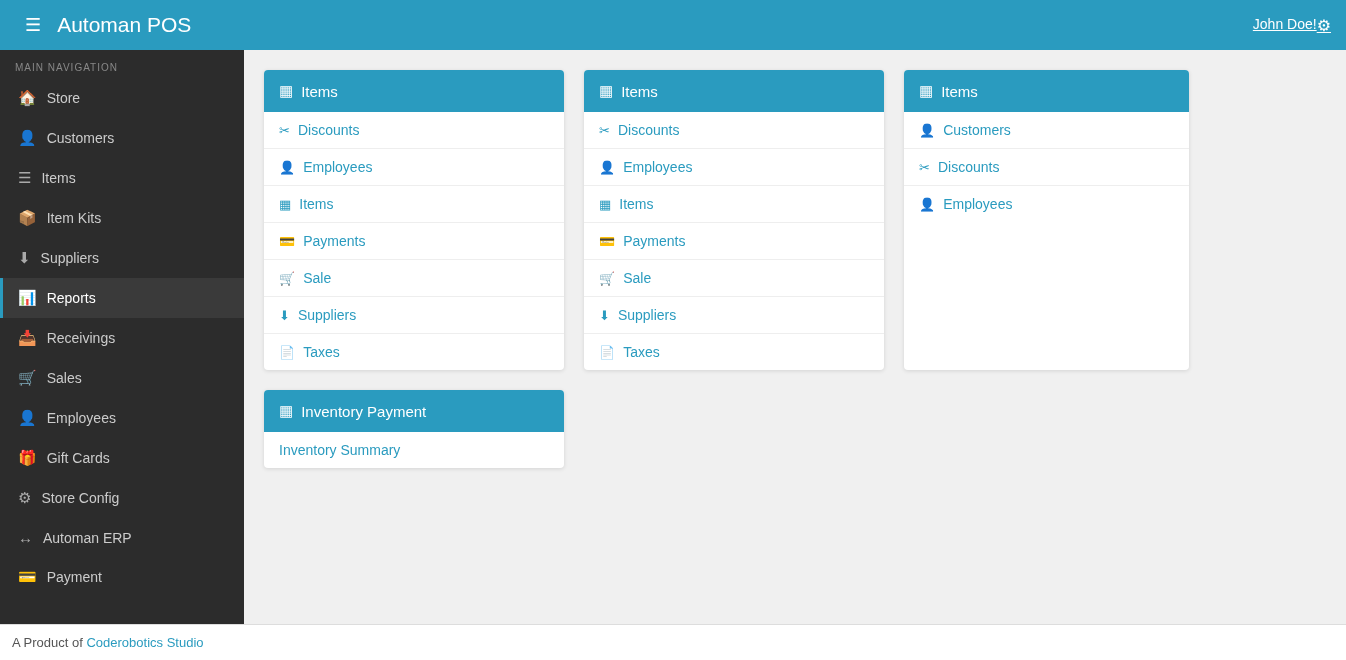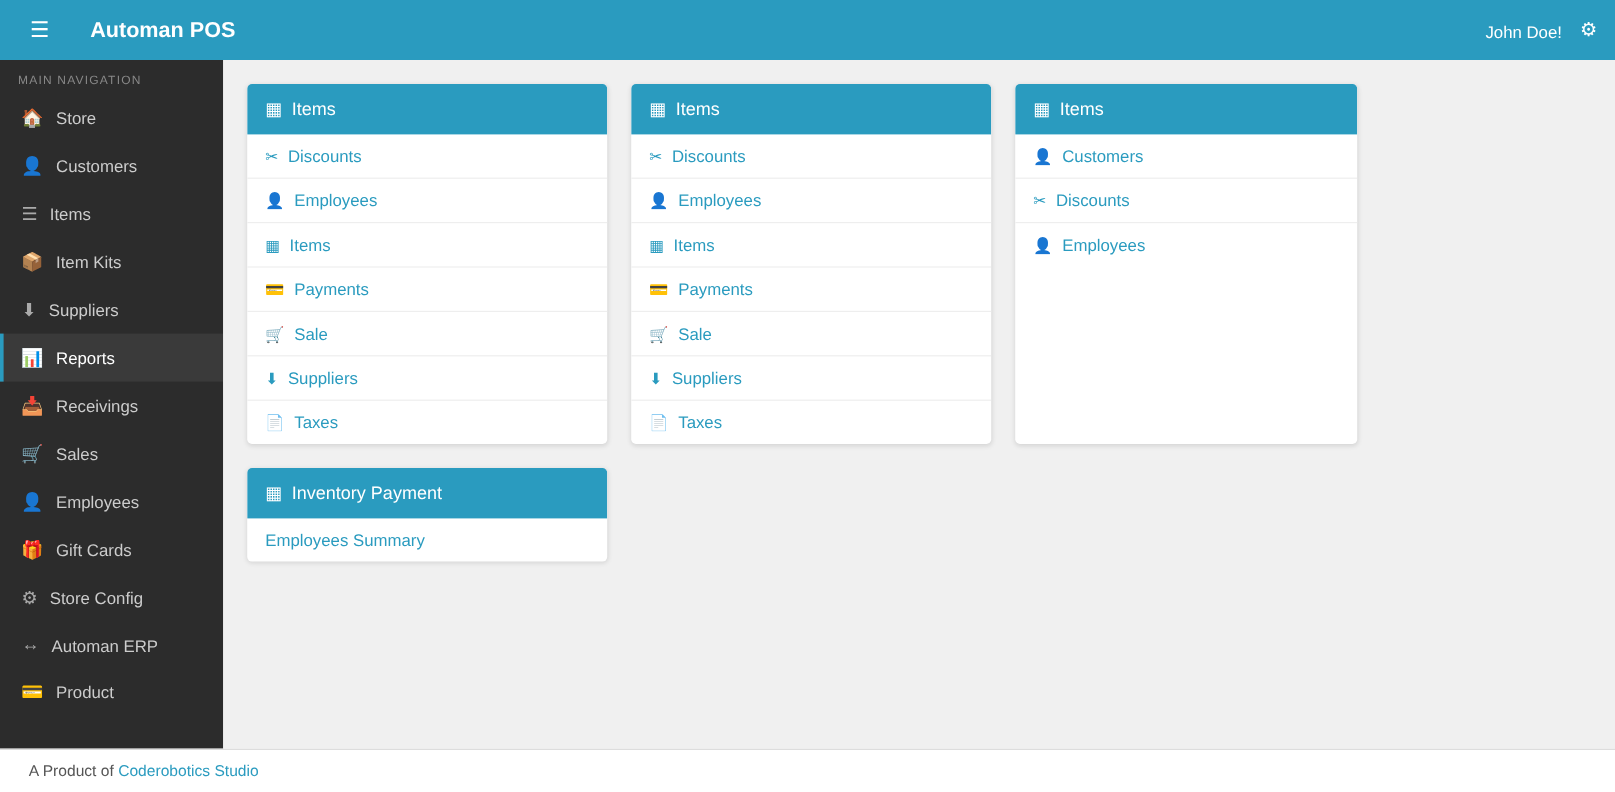--- a/index.html
+++ b/index.html
@@ -10,51 +10,52 @@
       background: #2a9bbf;
       color: white;
       height: 50px;
       display: flex;
       align-items: center;
       padding: 0 15px;
       flex-shrink: 0;
       z-index: 10;
     }
     .navbar-brand {
-      font-size: 18px;
-      font-weight: bold;
+      font-size: 21px;
+      font-weight: normal;
       flex: 1;
-      margin-left: 24px;
+      margin-left: 6px;
     }
     .navbar-toggle {
       font-size: 18px;
       cursor: pointer;
       color: white;
       background: none;
       border: none;
       padding: 5px 10px;
     }
     .navbar-right {
       display: flex;
-      align-items: flex-end;
-      gap: 15px;
+      align-items: flex-start;
+      gap: 0;
+      text-decoration: underline;
     }
     .navbar-user { font-size: 14px; }
     .navbar-gear { font-size: 16px; cursor: pointer; }
 
     
     .layout {
       display: flex;
       flex: 1;
       overflow: hidden;
     }
 
     
     .sidebar {
-      width: 186px;
+      width: 244px;
       background: #2c2c2c;
       color: #ccc;
       display: flex;
       flex-direction: column;
       flex-shrink: 0;
       overflow-y: auto;
     }
     .sidebar-section-label {
       font-size: 10px;
       color: #888;
@@ -133,21 +134,21 @@
     .card-link:last-child { border-bottom: none; }
     .card-link .link-icon { font-size: 13px; }
 
     .card-third {
       width: 285px;
     }
 
     
     .footer {
       background: white;
-      padding: 10px 24px;
+      padding: 10px 12px;
       font-size: 13px;
       color: #555;
       border-top: 1px solid #ddd;
       flex-shrink: 0;
     }
     .footer a { color: #2a9bbf; text-decoration: none; }
   </style>
 </head>
 <body>
 
@@ -210,21 +211,21 @@
         <div class="sidebar-item">
     <span class="icon">⚙</span>
     <span>Store Config</span>
   </div>
         <div class="sidebar-item">
     <span class="icon">↔</span>
     <span>Automan ERP</span>
   </div>
         <div class="sidebar-item">
     <span class="icon">💳</span>
-    <span>Product</span>
+    <span>Payment</span>
   </div>
       </div>
   </nav>
 
   <div class="main-content">
 
     <div class="cards-row">
 
     <div class="report-card">
           <div class="card-header">
@@ -322,21 +323,21 @@
 
     <div class="cards-row">
 
     <div class="report-card">
           <div class="card-header">
   <span>▦</span>
   <span>Inventory Payment</span>
 </div>
           <div class="card-body">
             <a class="card-link">
-              <span>Employees Summary</span>
+              <span>Inventory Summary</span>
             </a>
           </div>
         </div>
       </div>
 
   </div>
 </div>
 
 <div class="footer">
   <span>A Product of</span>

